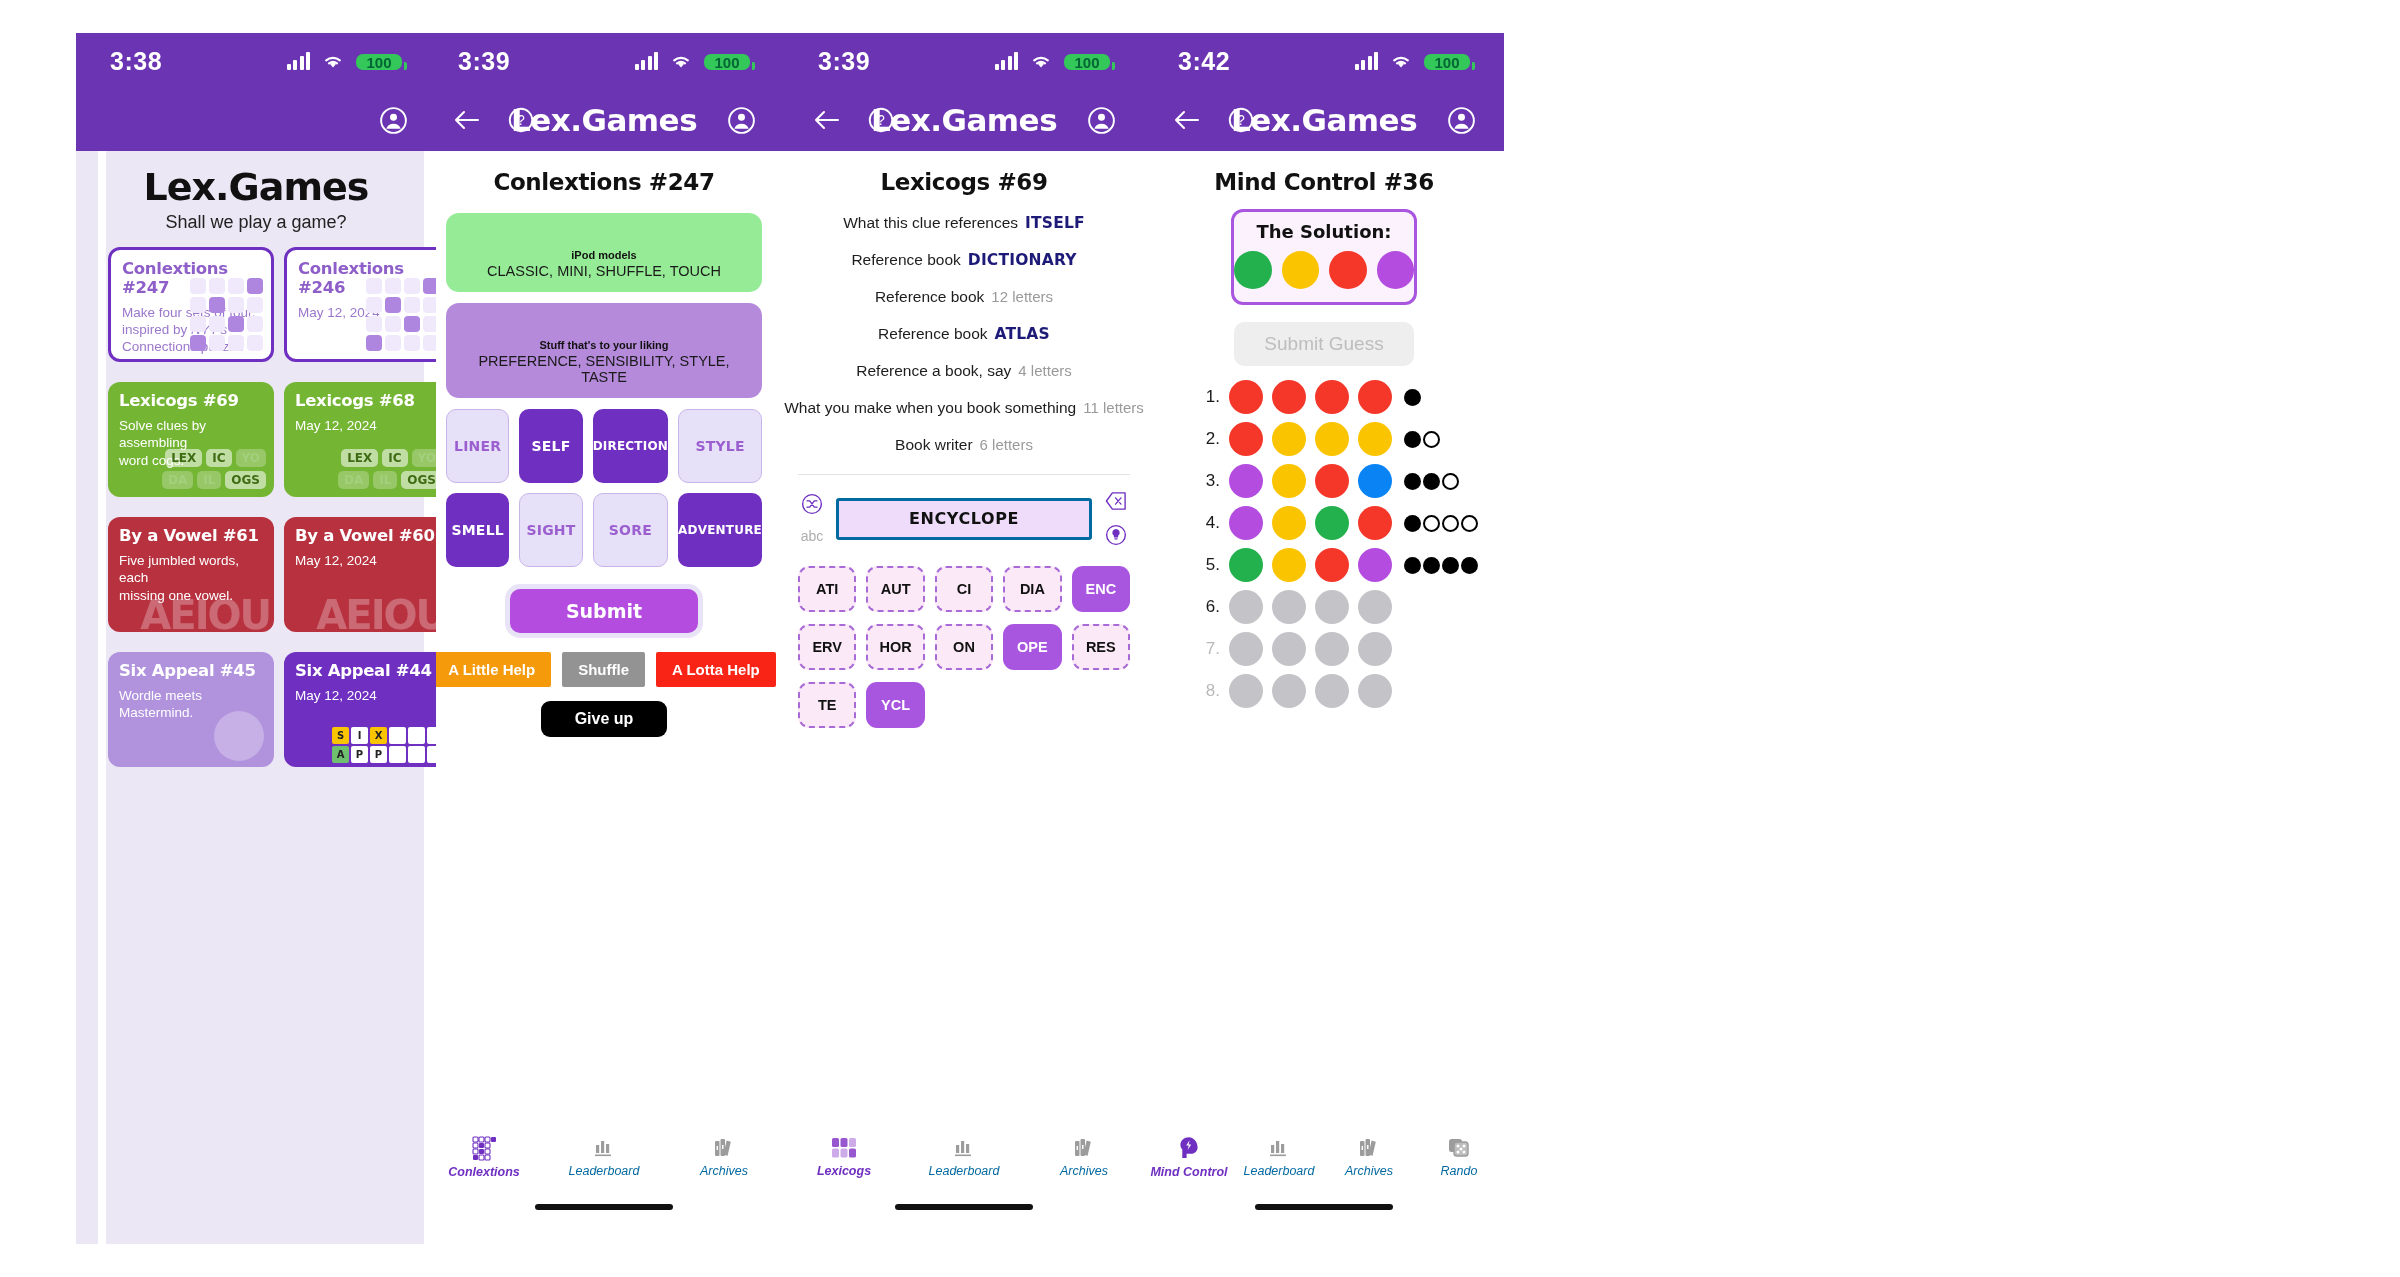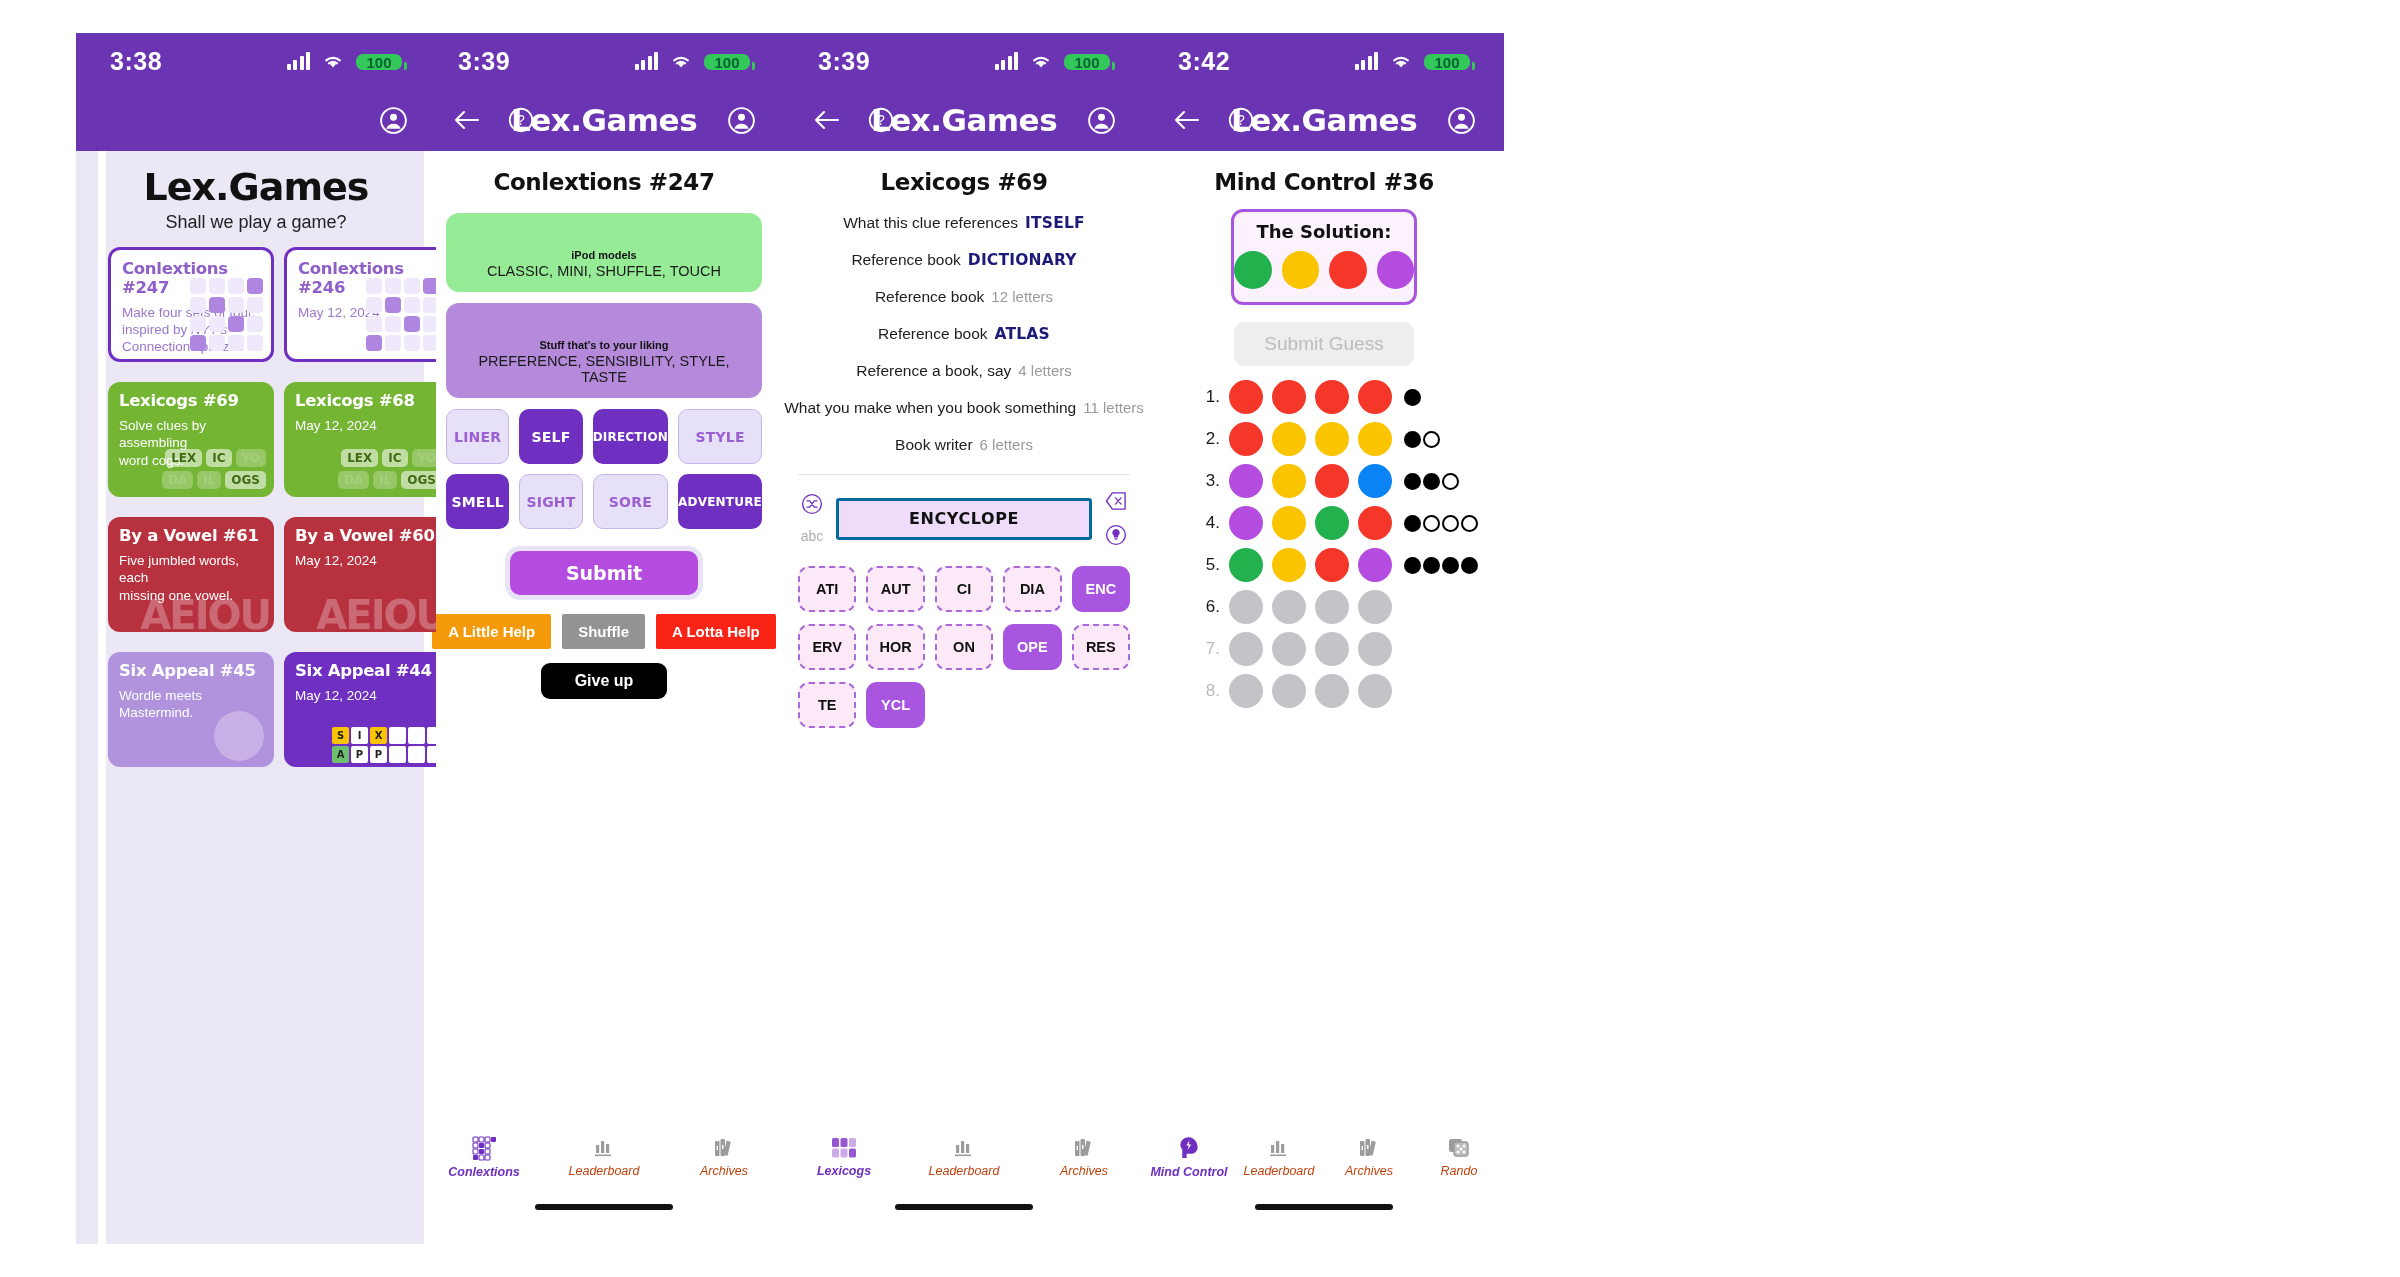--- a/index.html
+++ b/index.html
@@ -54,35 +54,35 @@
   .cog { background:rgba(255,255,255,.55); color:#3e6b13; font-family:"DejaVu Sans",sans-serif; font-weight:800; font-size:12px; padding:2px 6px; border-radius:5px; }
   .cog.dim { background:rgba(255,255,255,.25); color:#a4cf7d; }
   .aeiou { position:absolute; right:4px; bottom:-6px; font-family:"DejaVu Sans",sans-serif; font-weight:800; font-size:40px; color:rgba(255,255,255,.28); letter-spacing:-2px; }
   .check { position:absolute; right:10px; bottom:6px; width:50px; height:50px; border-radius:50%; background:rgba(255,255,255,.28); display:flex; align-items:center; justify-content:center; }
   .six-mini { position:absolute; right:6px; bottom:4px; display:flex; flex-direction:column; gap:2px; }
   .six-mini .r { display:flex; gap:2px; }
   .six-mini .r b { width:17px; height:17px; border-radius:2px; display:flex; align-items:center; justify-content:center; font-size:10px; font-family:"DejaVu Sans",sans-serif; color:#222; background:#fff; }
   .tabbar { height:62px; background:linear-gradient(180deg,#fdf6d8,#fdf7dd); display:flex; }
   .tabbar.plain { background:#fff;font-style:italic; }
   .tab { flex:1; display:flex; flex-direction:column; align-items:center; justify-content:center; gap:4px; }
-  .tab .tl { font-size:12.5px; color:#c2410c; font-family:"Liberation Sans",sans-serif;}
+  .tab .tl { font-size:12.5px; color:#0369a1; font-family:"Liberation Sans",sans-serif;}
   .tab.active .tl { color:#6f2fc0; font-weight:700; }
   .homebar { height:56px; background:#fdf8e2; display:flex; align-items:flex-start; justify-content:center; padding-top:16px;}
   .homebar i { display:block; width:138px; height:6px; background:#111; border-radius:4px; }
   .homebar.white { background:#fff; }
 
   
   #p2 { left:424px; width:360px; }
   .page-title { text-align:center; font-family:"DejaVu Sans",sans-serif; font-weight:800; font-size:23px; letter-spacing:-.4px; margin-top:18px; color:#111; }
   .solved { margin:0 22px 11px; border-radius:13px; padding:13px 8px; text-align:center; }
   .solved .s1 { font-weight:700; font-size:11px; color:#111;margin-top:23px; }
   .solved .s2 { font-size:14.5px; color:#1a1a1a; margin-top:2px; }
   .sv-green { background:#96ec96; } .sv-purp { background:#b58ada; }
   .tile-grid { margin:0 22px; display:grid; grid-template-columns:repeat(4,1fr); gap:10px; }
-  .tile { height:55px; border-radius:10px; display:flex; align-items:center; justify-content:center; font-family:"DejaVu Sans",sans-serif; font-weight:800; font-size:14px; letter-spacing:.2px; }
+  .tile { height:74px; border-radius:10px; display:flex; align-items:center; justify-content:center; font-family:"DejaVu Sans",sans-serif; font-weight:800; font-size:14px; letter-spacing:.2px; }
   .tile.sel { background:#6f2fc0; color:#fff; }
   .tile.un { background:#e6e1f8; color:#9b5fd0; border:1px solid #c9b4e8; }
   .tile.small { font-size:12px; }
   .submit-wrap { text-align:center; margin-top:22px; }
   .btn-submit { background:#b44ce0; color:#fff; font-family:"DejaVu Sans",sans-serif; font-weight:800; font-size:19px; padding:11px 56px; border:none; border-radius:10px; box-shadow:0 0 0 5px #e9e3f7; }
   .help-row { display:flex; justify-content:center; gap:11px; margin-top:19px; }
   .btn-pill { border:none; border-radius:2px; color:#fff; font-size:15px; font-weight:600; padding:9px 16px; font-family:"Liberation Sans",sans-serif;}
   .b-orange{background:#f59a0b}.b-gray{background:#939393}.b-red{background:#f92416}
   .giveup-wrap { text-align:center; margin-top:14px; }
   .btn-giveup { background:#000; color:#fff; border:none; border-radius:9px; font-size:16px; font-weight:600; padding:9px 34px; }

